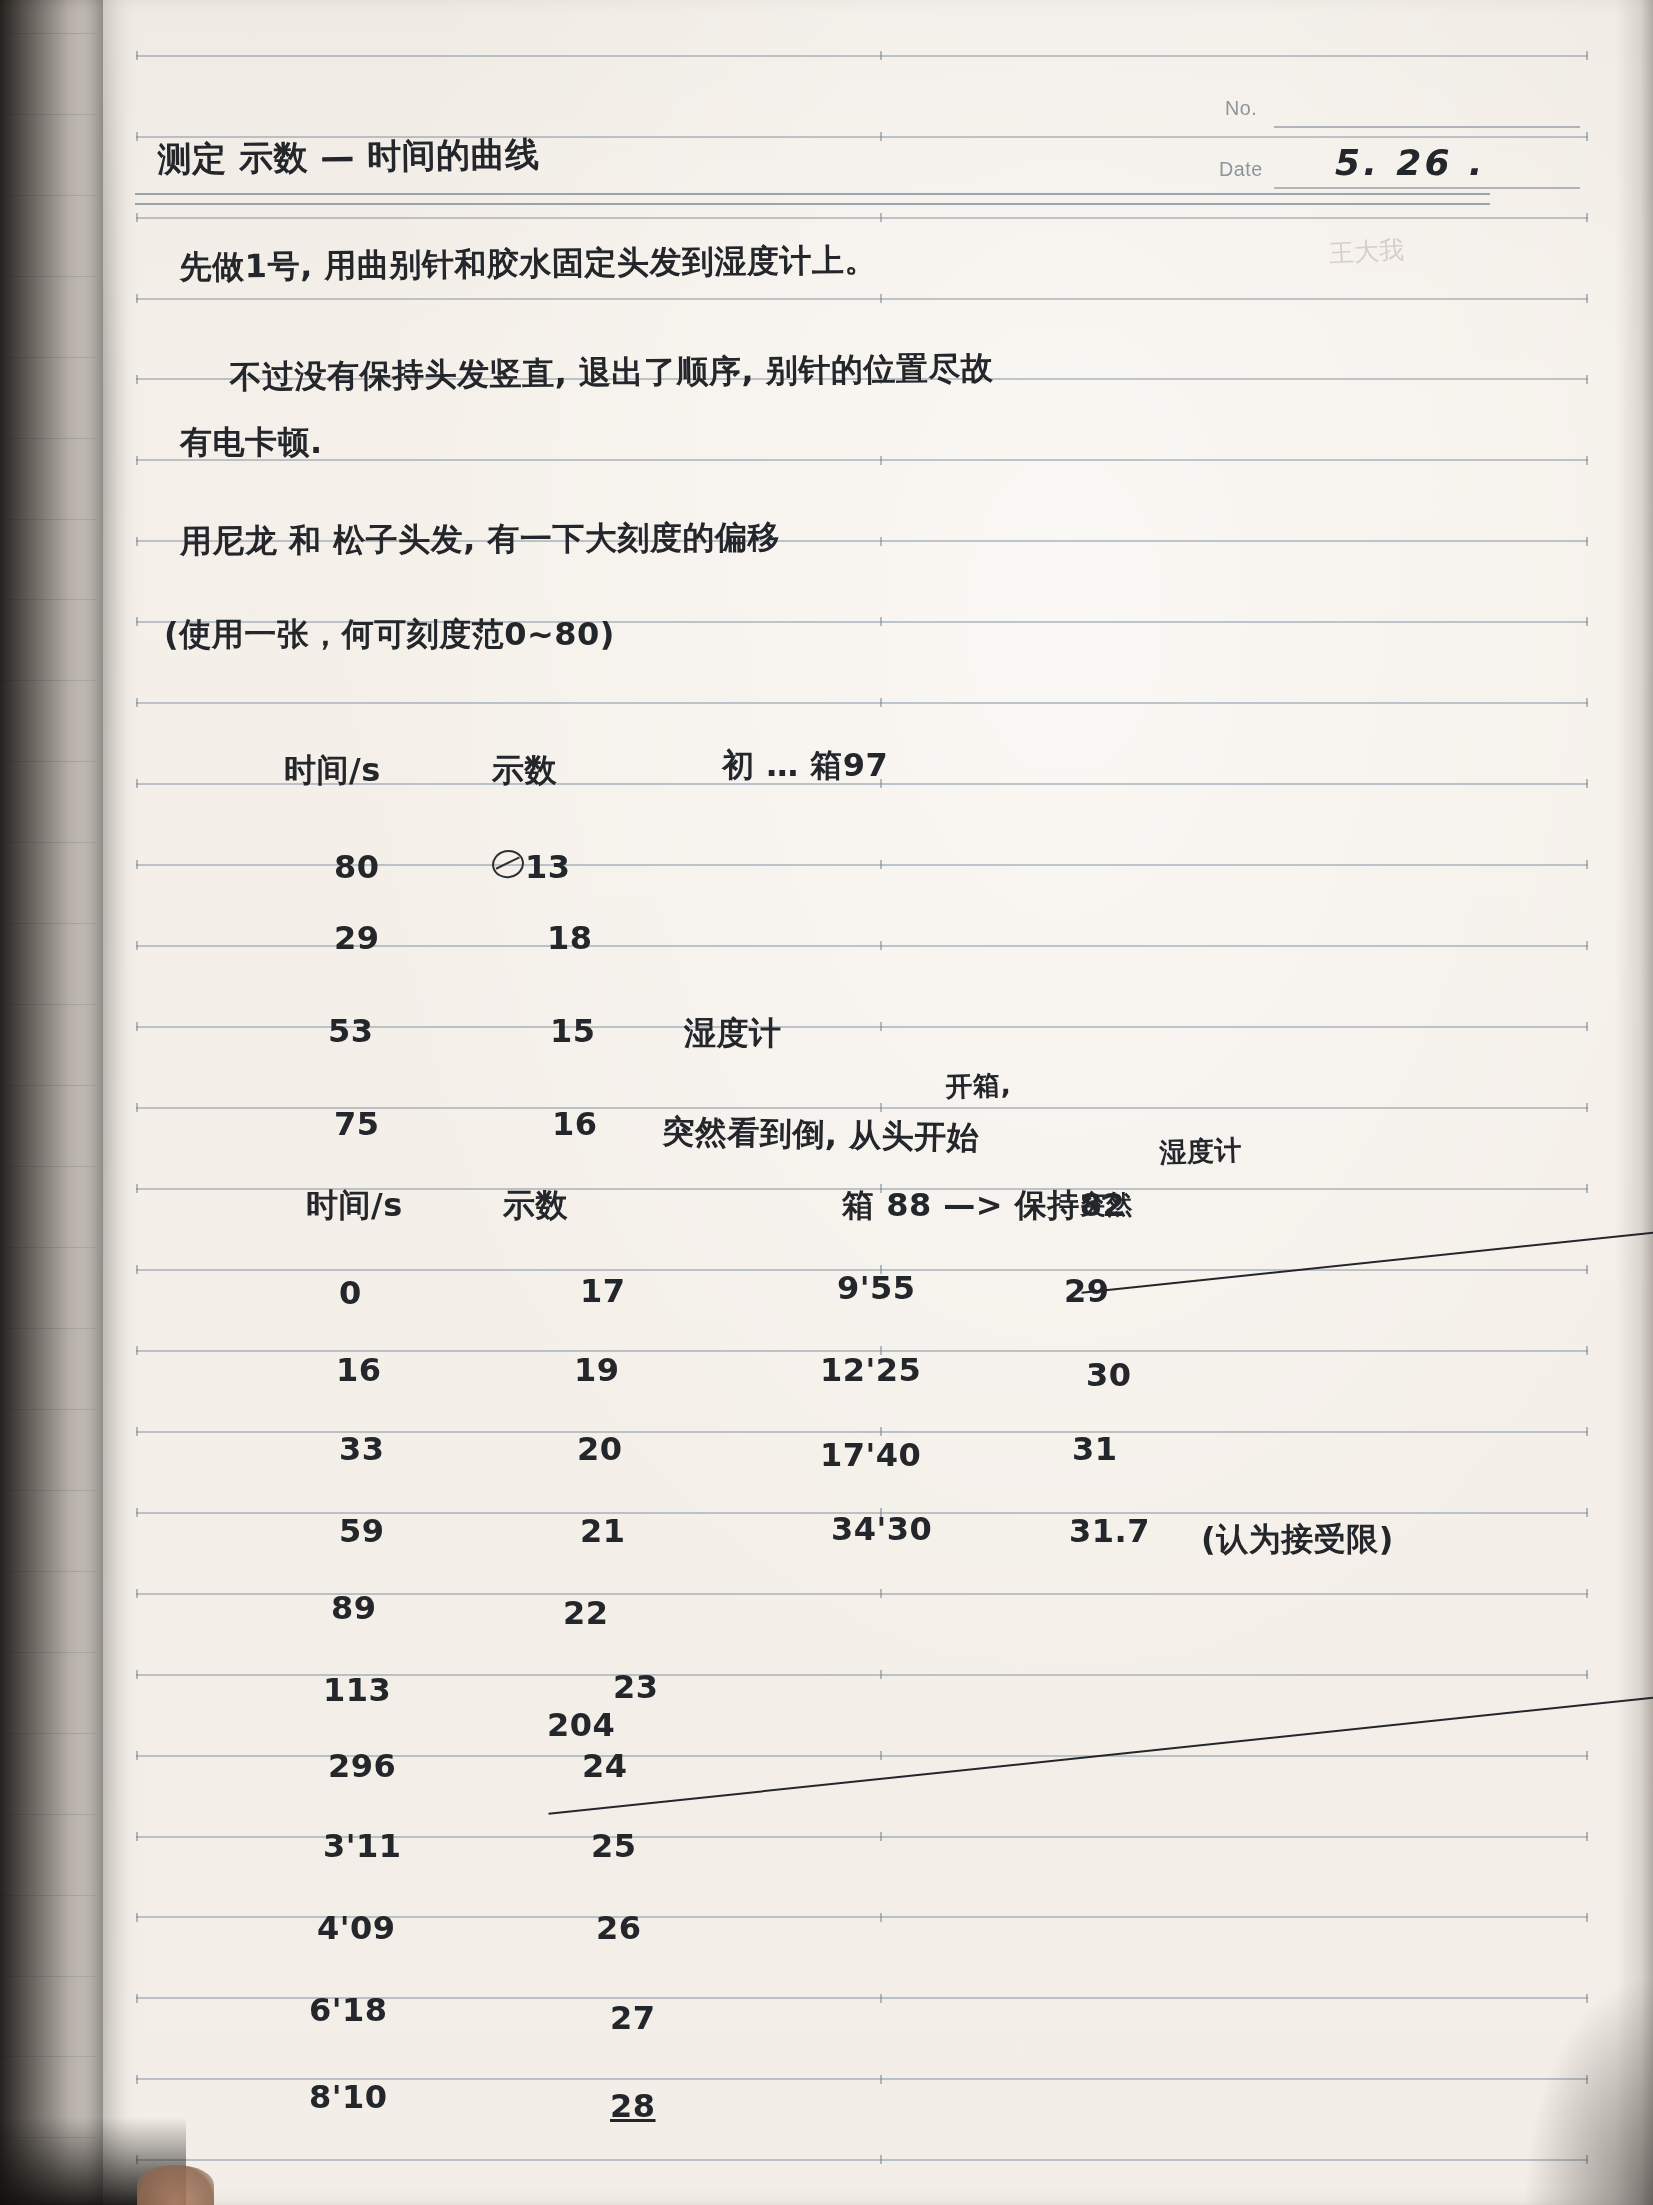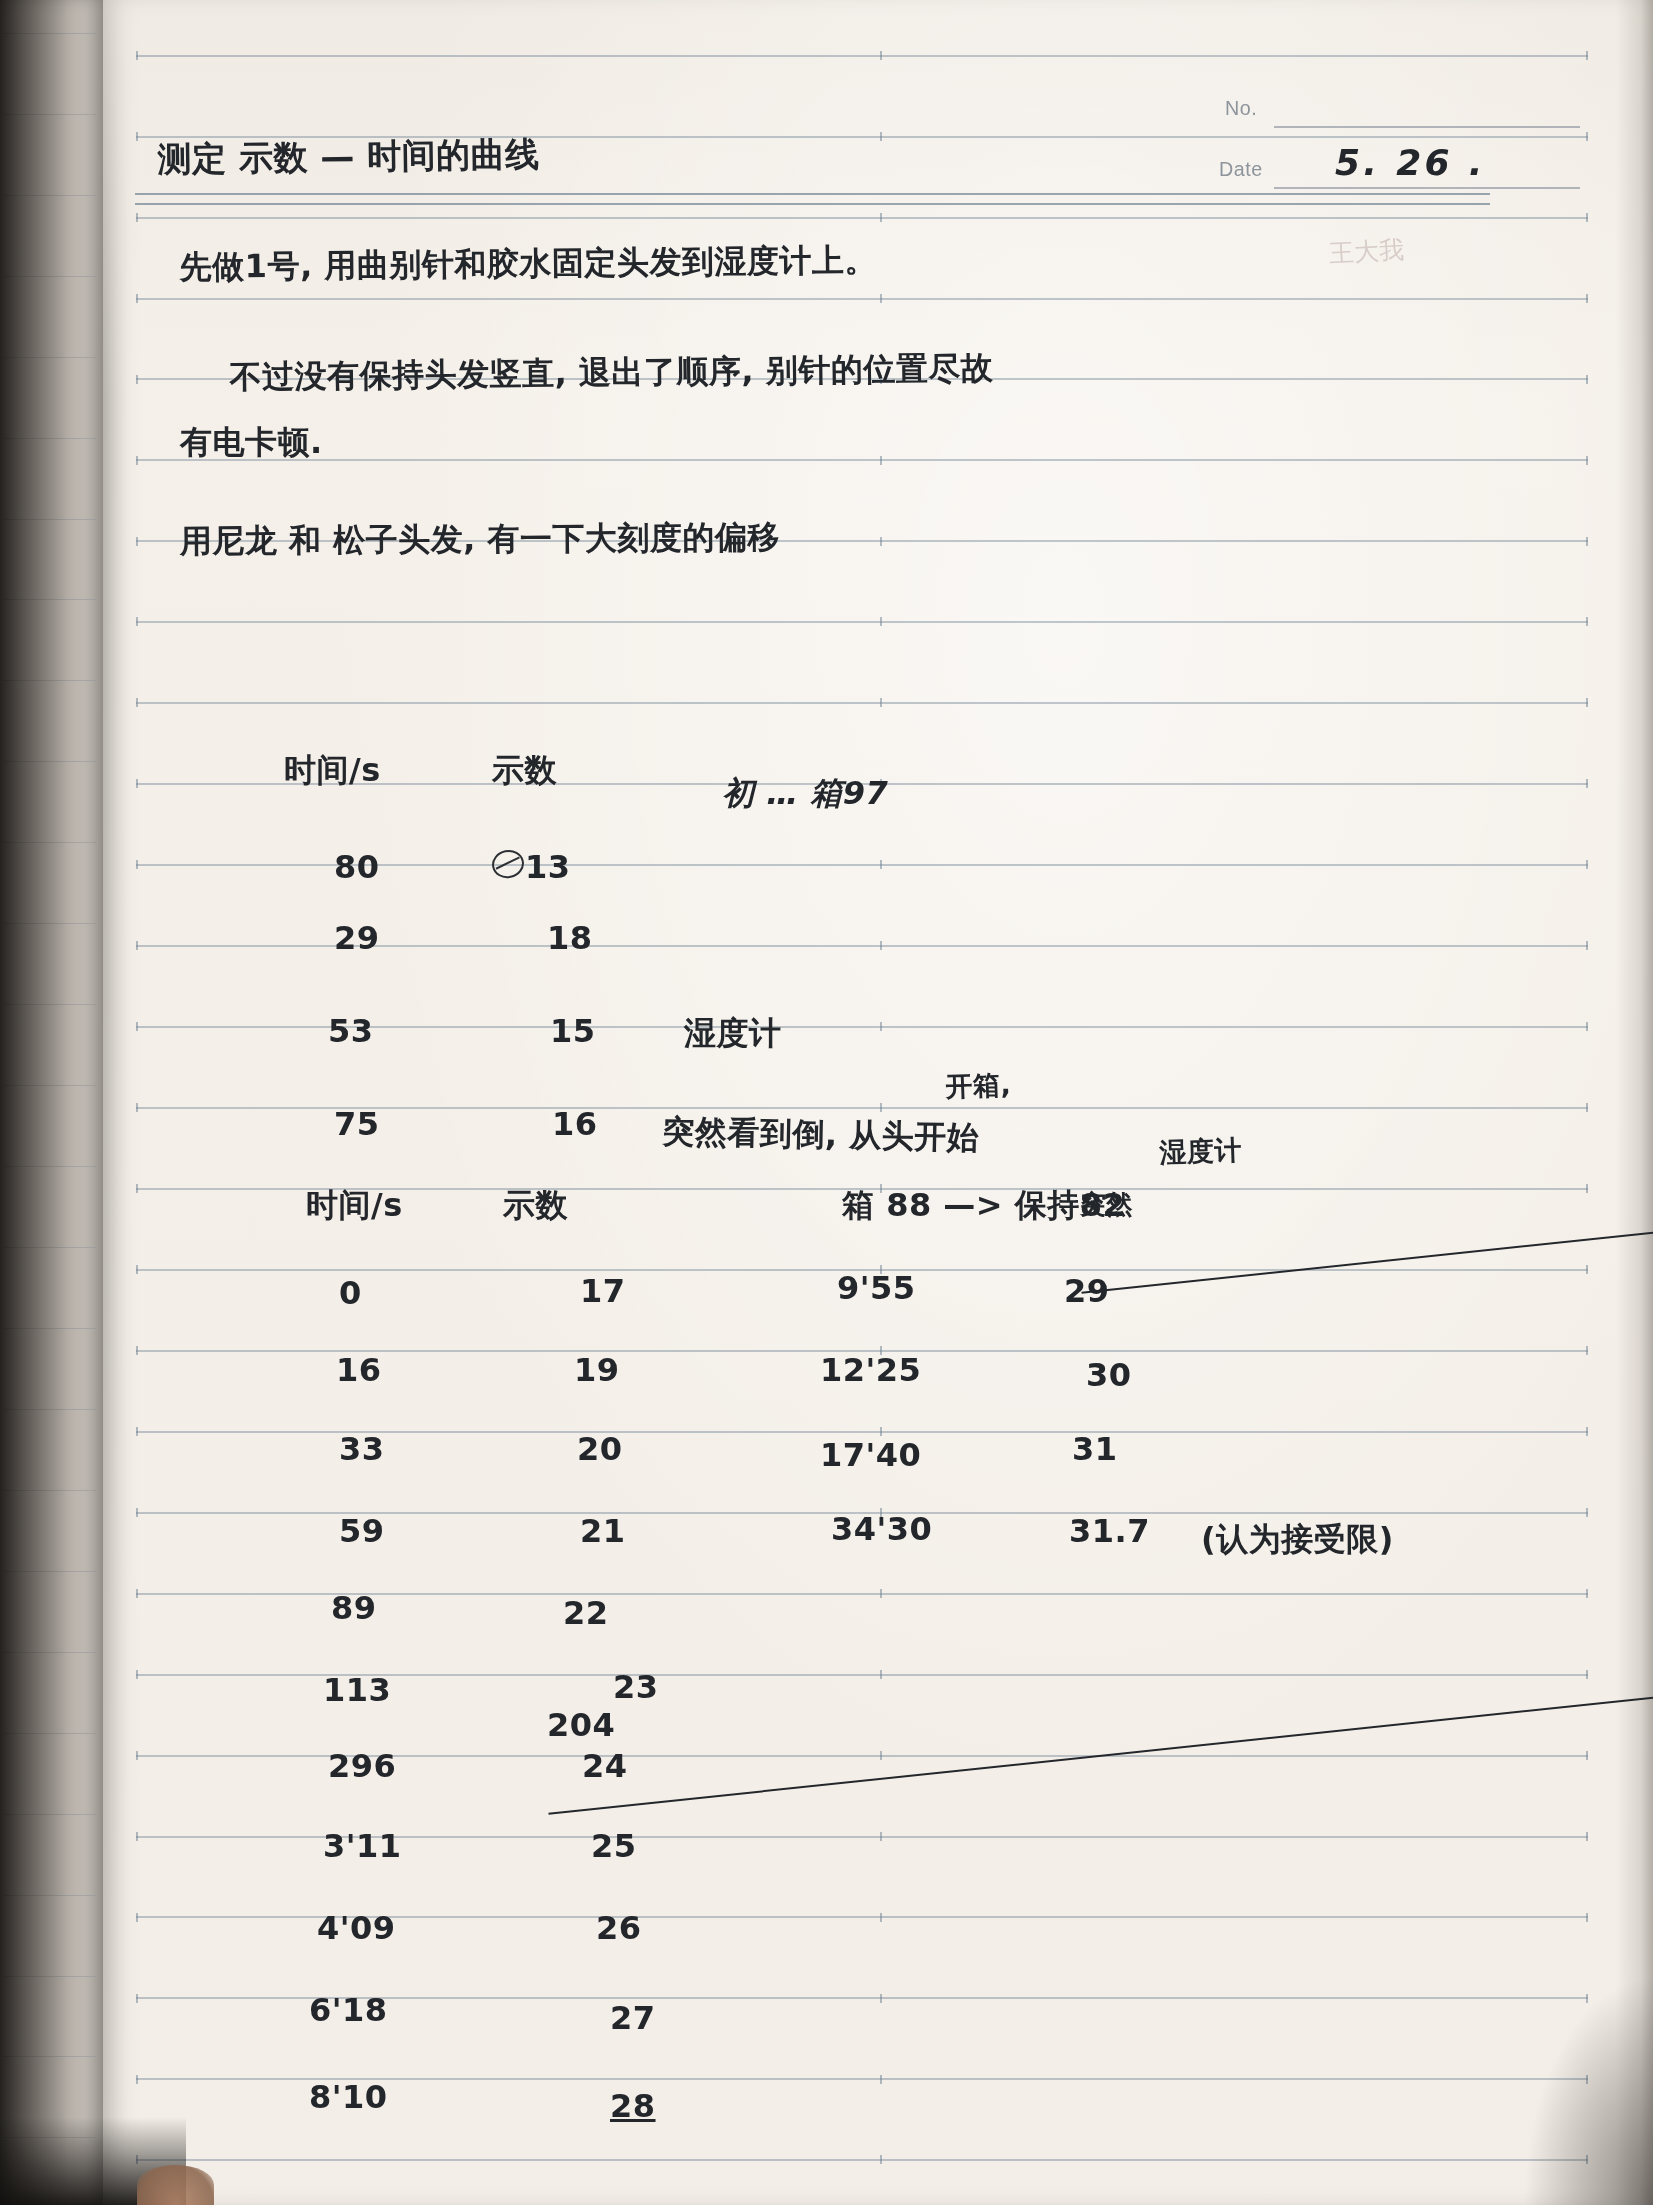--- a/index.html
+++ b/index.html
@@ -350,24 +350,25 @@
   <div class="hw ink date-hw" style="left:1335px; top:142px;font-style:italic;">5. 26 .</div>
 
   <div class="hw ink title" style="left:158px; top:137px; transform: rotate(-0.8deg);">测定 示数 — 时间的曲线</div>
 
   <div class="faint" style="left:1329px; top:235px; transform: rotate(-3deg);">王大我</div>
 
   <div class="hw ink body-line" style="left:180px; top:246px; transform: rotate(-0.6deg);">先做1号, 用曲别针和胶水固定头发到湿度计上。</div>
   <div class="hw ink body-line" style="left:230px; top:356px; transform: rotate(-0.7deg);">不过没有保持头发竖直, 退出了顺序, 别针的位置尽故</div>
   <div class="hw ink body-line" style="left:180px; top:421px;">有电卡顿.</div>
   <div class="hw ink body-line" style="left:180px; top:520px; transform: rotate(-0.4deg);">用尼龙 和 松子头发, 有一下大刻度的偏移</div>
+  <div class="hw ink body-line" style="left:164px; top:613px;">(使用一张，何可刻度范0~80)</div>
 
   <div class="hw ink tbl" style="left:284px; top:749px;">时间/s</div>
   <div class="hw ink tbl" style="left:492px; top:749px;">示数</div>
-  <div class="hw ink tbl" style="left:722px; top:772px;font-style:italic;">初 … 箱97</div>
+  <div class="hw ink tbl" style="left:722px; top:744px;">初 … 箱97</div>
 
   <div class="hw ink tbl" style="left:334px; top:848px;">80</div>
   <div class="scribble" style="left:492px; top:850px;"></div>
   <div class="hw ink tbl" style="left:525px; top:848px;">13</div>
 
   <div class="hw ink tbl" style="left:334px; top:919px;">29</div>
   <div class="hw ink tbl" style="left:547px; top:919px;">18</div>
 
   <div class="hw ink tbl" style="left:328px; top:1012px;">53</div>
   <div class="hw ink tbl" style="left:550px; top:1012px;">15</div>

